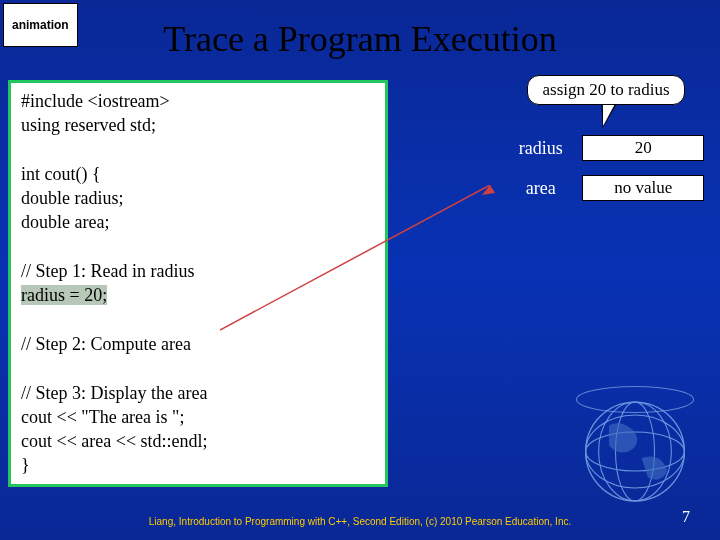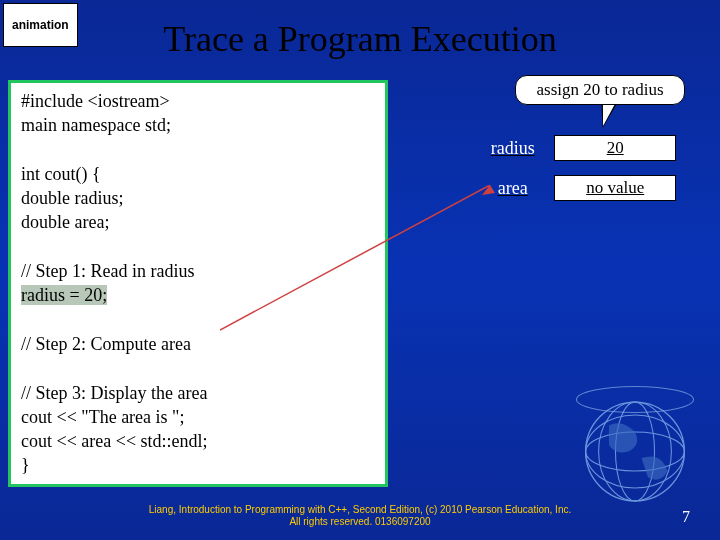--- a/index.html
+++ b/index.html
@@ -45,21 +45,21 @@
   }
   .code-block .highlight {
     background: #b8c8b8;
     display: inline;
     font-family: Liberation Serif, serif;
   }
   .callout {
     position: absolute;
     top: 75px;
     right: 35px;
-    width: 170px;
+    width: 158px;
     height: 30px;
     background: white;
     border: 1.5px solid #000;
     border-radius: 12px;
     text-align: center;
     font-size: 17px;
     line-height: 28px;
   }
   .callout-tail {
     position: absolute;
@@ -79,23 +79,22 @@
     width: 0;
     height: 0;
     border-left: 8px solid transparent;
     border-right: 8px solid transparent;
     border-top: 25px solid #000;
     transform: skewX(-15deg);
   }
   .var-table {
     position: absolute;
     top: 135px;
-    right: 44px;
+    right: 16px;
     width: 205px;
-    text-decoration: underline;
   }
   .var-row {
     display: flex;
     align-items: center;
     margin-bottom: 14px;
   }
   .var-label {
     width: 85px;
     color: white;
     font-size: 18px;
@@ -146,21 +145,21 @@
 </style>
 </head>
 <body>
 
 <div class="animation-tag">animation</div>
 
 <div class="title">Trace a Program Execution</div>
 
 <div class="code-block">
   <div>#include &lt;iostream&gt;</div>
-  <div>main namespace std;</div>
+  <div>using reserved std;</div>
   <div>&nbsp;</div>
   <div>int cout() {</div>
   <div>  double radius;</div>
   <div>  double area;</div>
   <div>&nbsp;</div>
   <div>  // Step 1: Read in radius</div>
   <div><span class="highlight">  radius = 20;</span></div>
   <div>&nbsp;</div>
   <div>  // Step 2: Compute area</div>
   <div>&nbsp;</div>
@@ -196,16 +195,15 @@
   <ellipse cx="50" cy="55" rx="38" ry="28" fill="none" stroke="#7aa8e8" stroke-width="0.8"></ellipse>
   <ellipse cx="50" cy="55" rx="15" ry="38" fill="none" stroke="#7aa8e8" stroke-width="0.8"></ellipse>
   <ellipse cx="50" cy="55" rx="28" ry="38" fill="none" stroke="#7aa8e8" stroke-width="0.8"></ellipse>
   <path d="M 30 35 Q 40 30 50 40 Q 55 50 45 55 Q 35 58 30 50 Z" fill="#4a7ac8" opacity="0.6"></path>
   <path d="M 55 60 Q 70 55 75 70 Q 70 80 60 75 Z" fill="#4a7ac8" opacity="0.6"></path>
   <ellipse cx="50" cy="15" rx="45" ry="10" fill="none" stroke="#9bc0f0" stroke-width="0.8" opacity="0.7"></ellipse>
 </svg>
 
 <div class="footer">
   <div>Liang, Introduction to Programming with C++, Second Edition, (c) 2010 Pearson Education, Inc.</div>
-  <div>All rights reserved. 0136097200</div>
 </div>
 
 <div class="page-num">7</div>
 
 </body></html>

